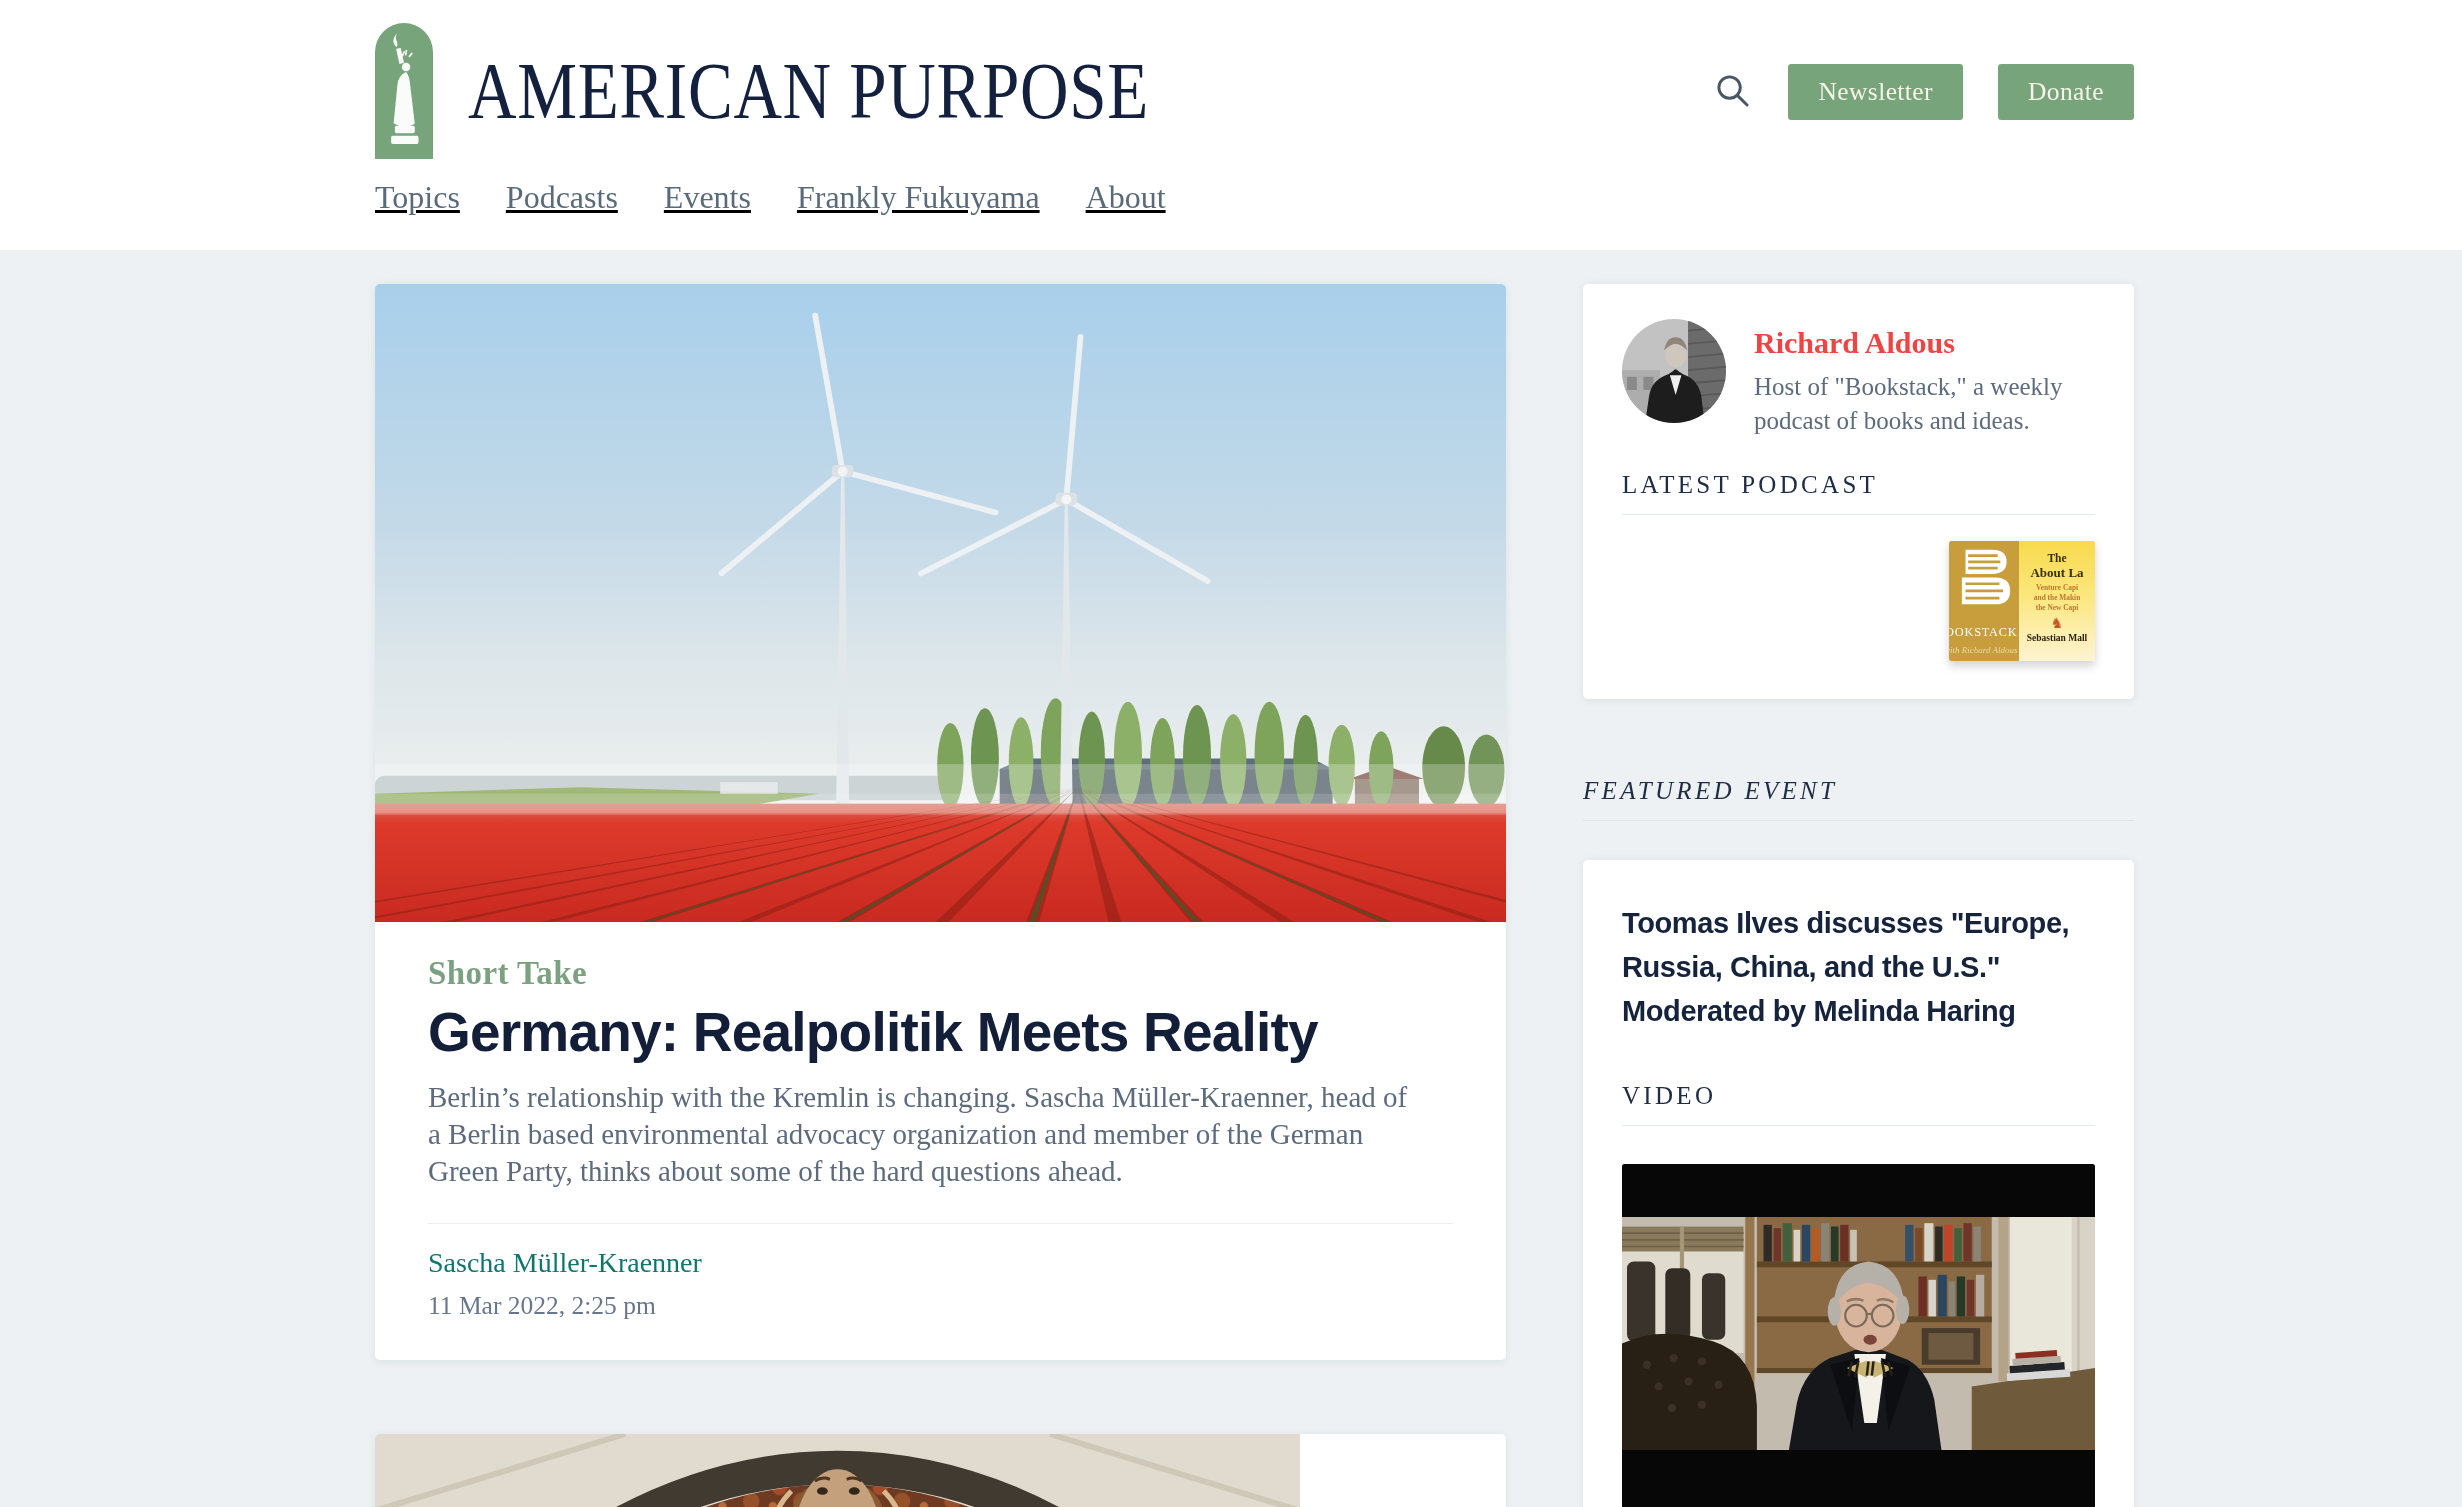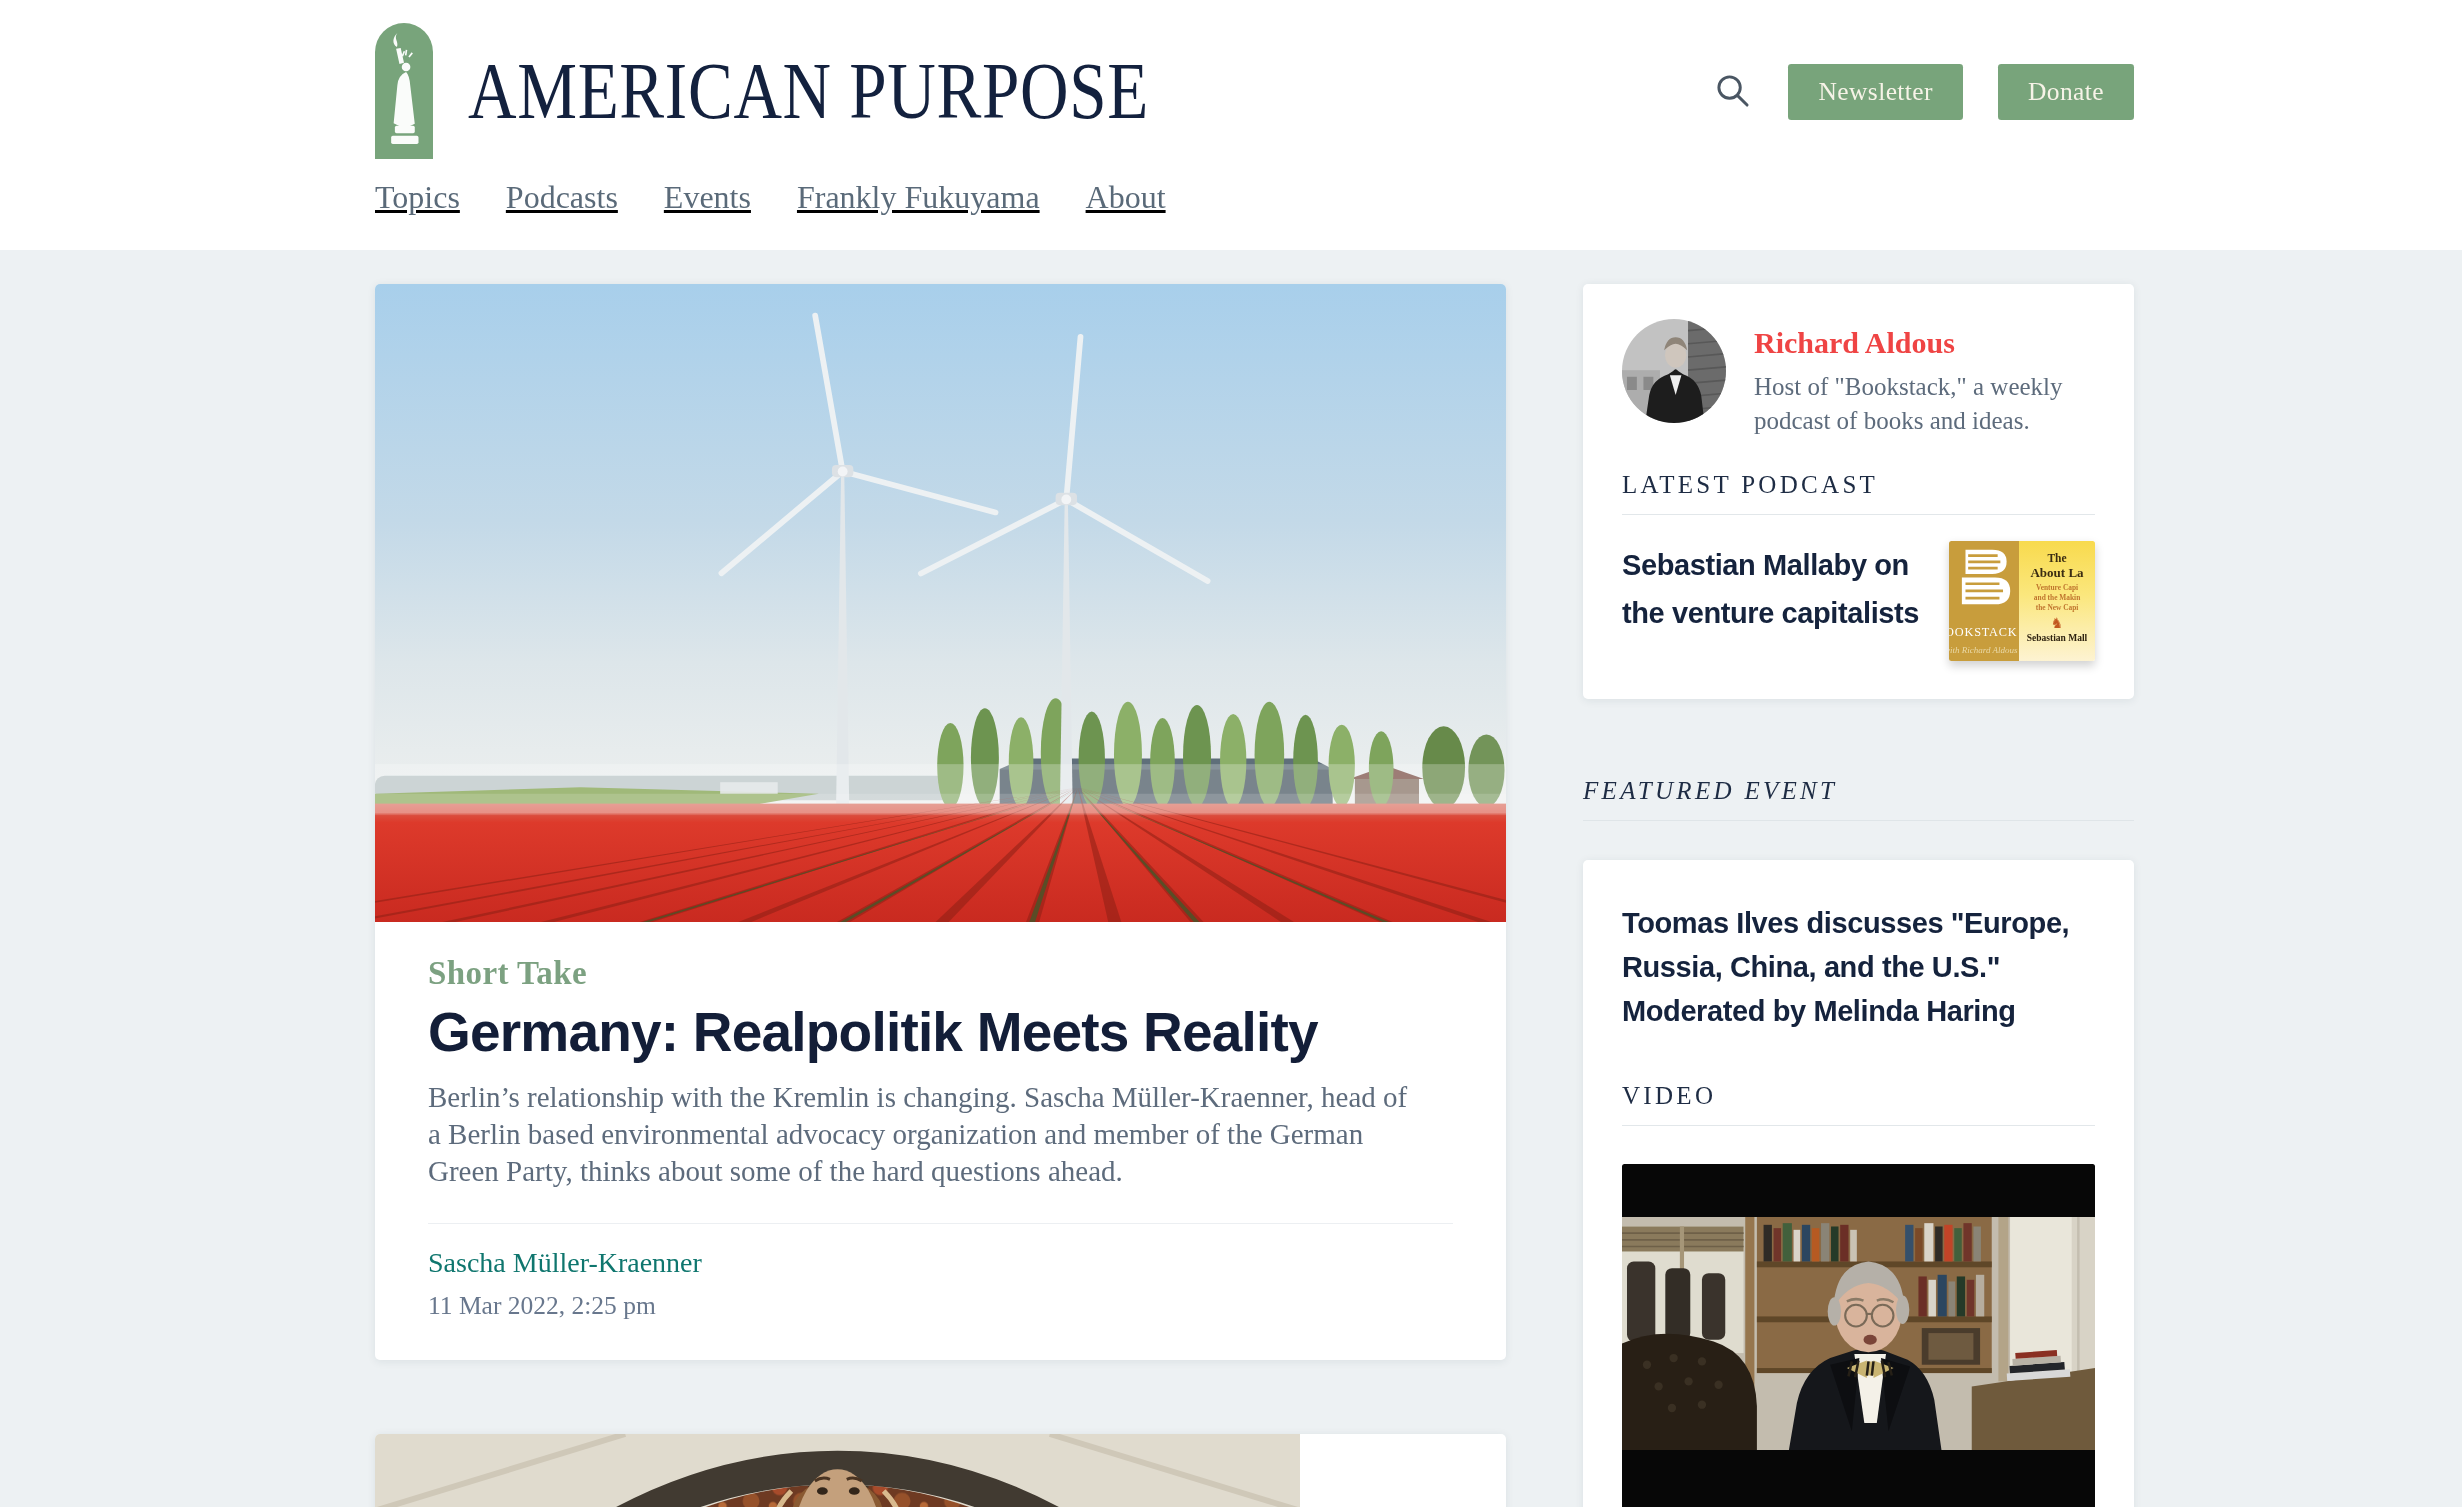--- a/index.html
+++ b/index.html
@@ -311,21 +311,20 @@
           <div>
             <div class="host-name">Richard Aldous</div>
             <div class="host-bio">Host of "Bookstack," a weekly podcast of books and ideas.</div>
           </div>
         </div>
 
         <h3 class="side-heading">LATEST PODCAST</h3>
         <div class="rule"></div>
 
         <div class="podcast-row">
-          <div class="podcast-title">Sebastian Mallaby on the venture capitalists</div>
           <div class="cover">
             <div class="cover-left">
               <svg width="51" height="59" viewBox="0 0 54 66">
                 <g fill="#ffffff">
                   <path d="M4 2 H34 Q50 2 50 15.5 Q50 29 34 29 H4 Z"></path>
                   <path d="M0 33 H37 Q54 33 54 48 Q54 63 37 63 H0 Z"></path>
                 </g>
                 <g stroke="#c89d3c" stroke-width="3">
                   <line x1="7" y1="8.5" x2="40" y2="8.5"></line>
                     <line x1="7" y1="15.5" x2="43" y2="15.5"></line>

